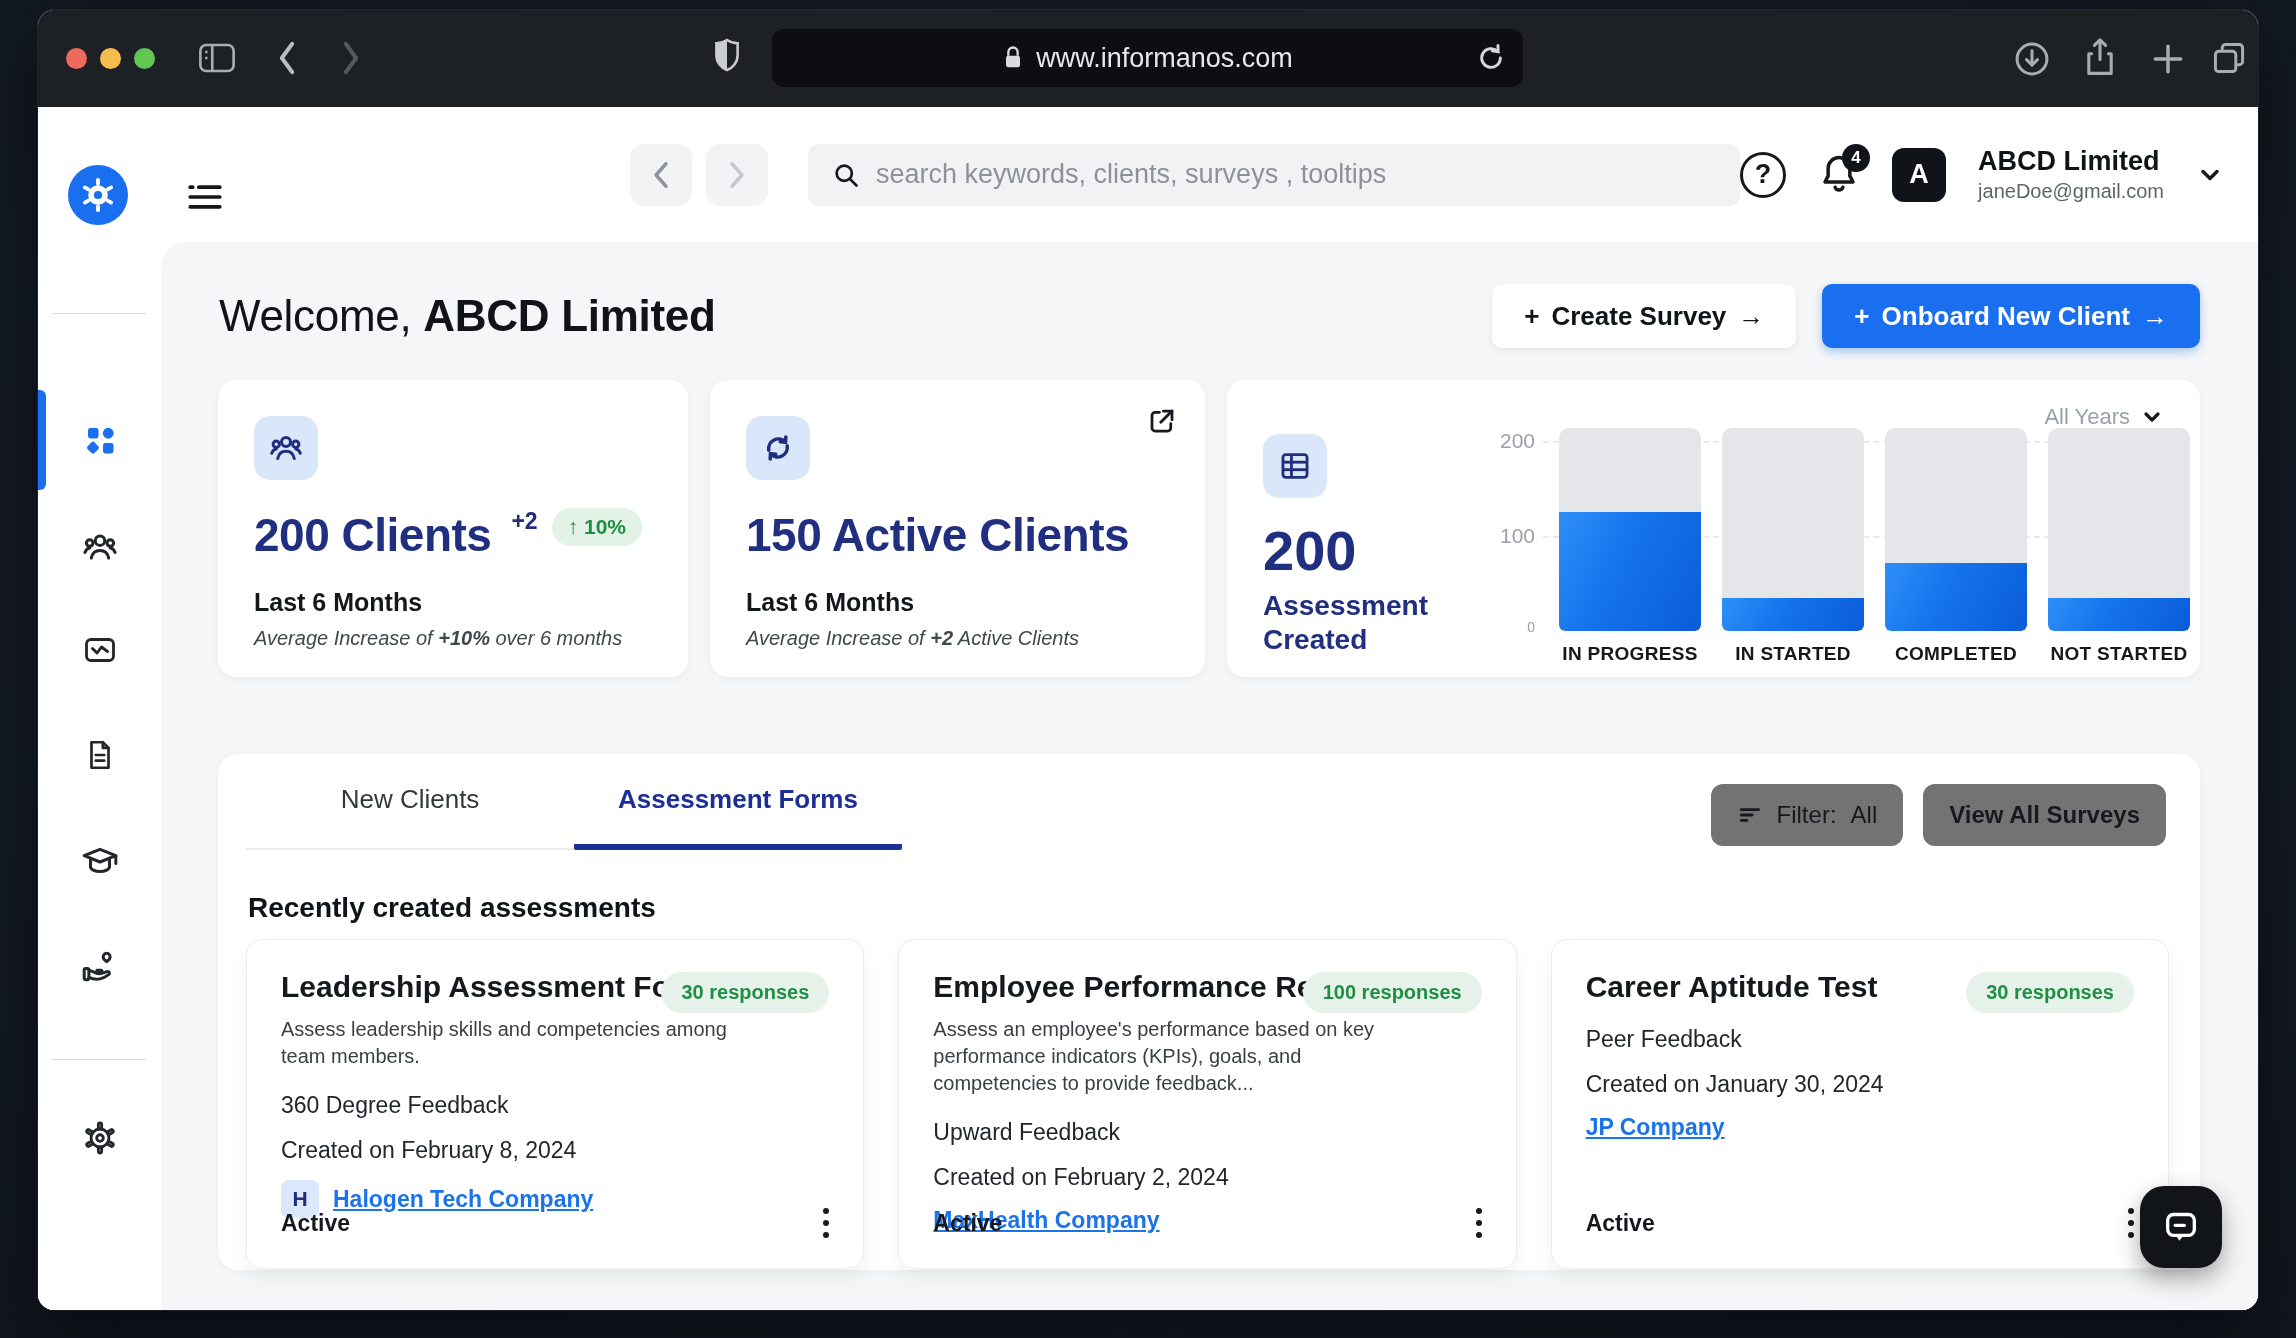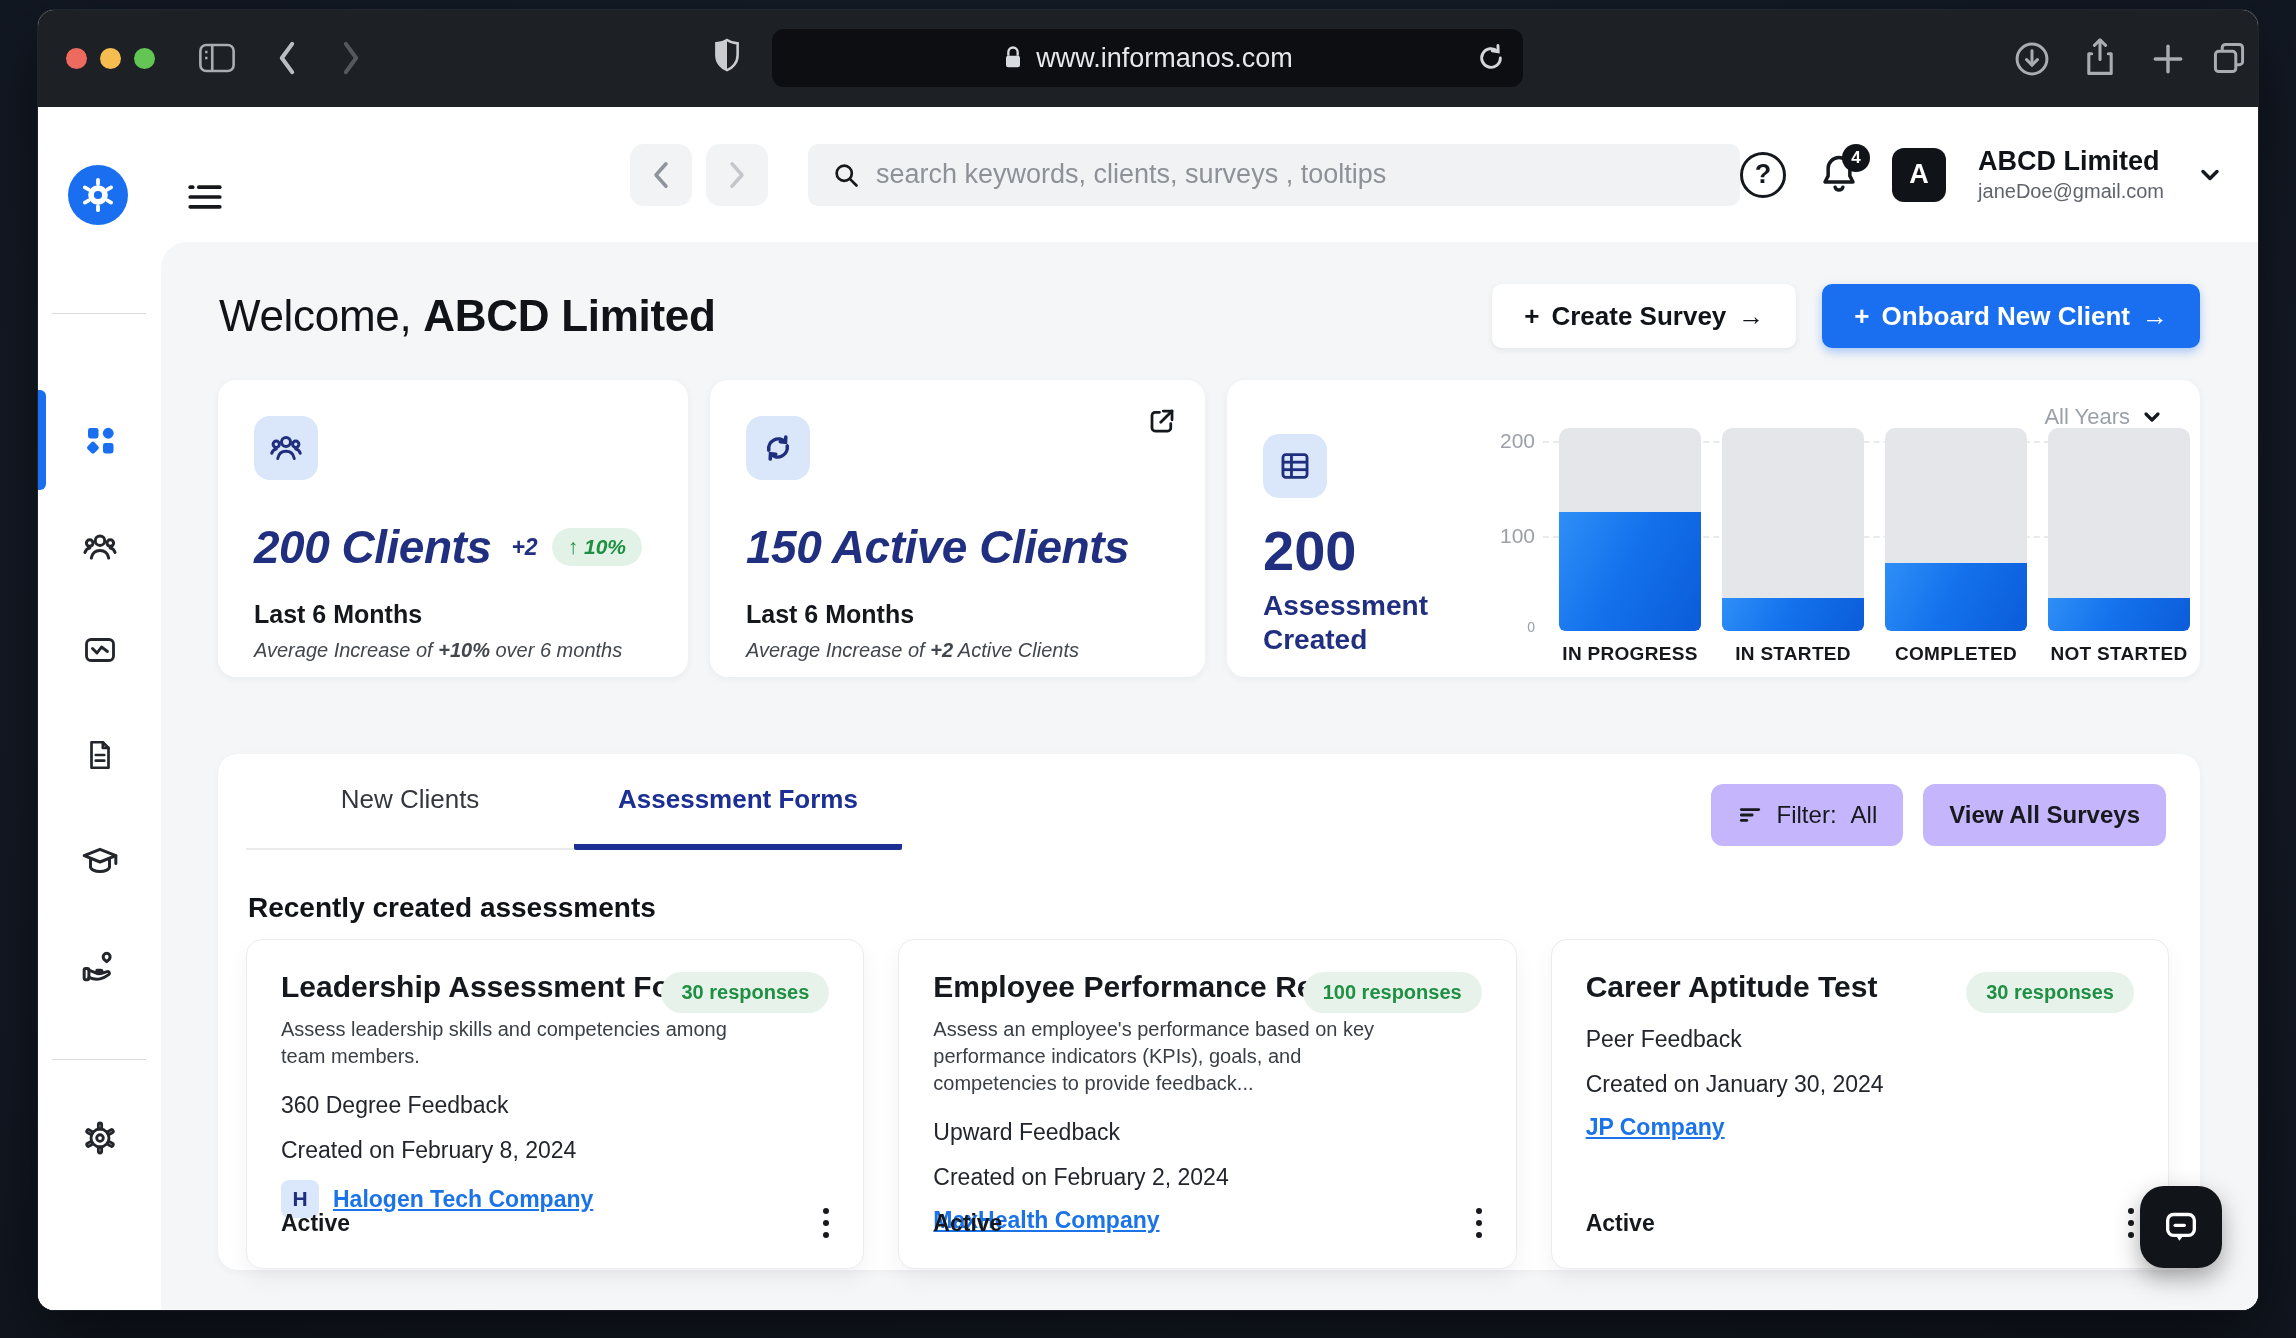--- a/index.html
+++ b/index.html
@@ -45,21 +45,21 @@
   .btn-white { background:#fff; color:#101318; box-shadow:0 2px 6px rgba(16,24,40,.08); }
   .btn-blue { background:#1a6ff0; color:#fff; box-shadow:0 4px 10px rgba(26,111,240,.35); }
 
   
   .stat-row { display:flex; gap:22px; margin:32px 58px 0 57px; }
   .card { background:#fff; border-radius:18px; box-shadow:0 2px 8px rgba(16,24,40,.05); position:relative; }
   .c1 { width:470px; height:297px; padding:36px; }
   .c2 { width:495px; height:297px; padding:36px; }
   .c3 { flex:1; height:297px; padding:30px 36px; }
   .icon-sq { width:64px; height:64px; border-radius:16px; background:#dae6fa; display:flex; align-items:center; justify-content:center; }
-  .stat-line { display:flex; align-items:center; margin-top:40px;font-style:italic; }
+  .stat-line { display:flex; align-items:flex-start; margin-top:28px; }
   .stat-value { font-size:46px; font-weight:800; color:#212f80; letter-spacing:-.5px; white-space:nowrap; }
   .stat-delta { font-size:23px; font-weight:800; color:#212f80; margin-left:20px; }
   .pill-green { margin-left:14px; background:#e3f2e7; color:#1f8f43; font-size:21px; font-weight:700; padding:7px 16px; border-radius:999px; white-space:nowrap; }
   .stat-period { font-size:25px; font-weight:700; color:#14171b; margin-top:26px; }
   .stat-note { font-size:20px; color:#42464d; margin-top:10px;font-style:italic; }
   .ext-icon { position:absolute; top:26px; right:28px; }
 
   
   .as-value { font-size:56px; font-weight:800; color:#212f80; margin-top:20px; }
   .as-label { font-size:28px; font-weight:700; color:#212f80; line-height:1.2; margin-top:6px; }
@@ -72,21 +72,21 @@
   .bar-track { position:absolute; inset:0; background:#e5e6e9; border-radius:10px 10px 6px 6px; overflow:hidden; }
   .bar-fill { position:absolute; left:0; right:0; bottom:0; background:linear-gradient(118deg,#2f8ff7 0%, #1472ec 45%, #0b5cd9 100%); border-radius:0 0 6px 6px; }
   .bar-label { position:absolute; top:calc(100% + 12px); width:100%; text-align:center; font-size:19px; font-weight:700; color:#16181c; letter-spacing:.3px; white-space:nowrap; }
 
   
   .surveys { margin:77px 58px 0 57px; height:516px; background:#fff; border-radius:20px; position:relative; box-shadow:0 2px 8px rgba(16,24,40,.04); }
   .tabs { position:absolute; left:28px; top:0; width:656px; display:flex; border-bottom:2px solid #e9eaec; }
   .tab { flex:1; height:96px; display:flex; align-items:center; justify-content:center; font-size:26px; color:#34383e; cursor:pointer; border-bottom:6px solid transparent; margin-bottom:-2px; }
   .tab.active { color:#1c2f94; font-weight:800; border-bottom-color:#1c2f94; border-radius:0 0 2px 2px; }
   .sec-actions { position:absolute; right:34px; top:30px; display:flex; gap:20px; }
-  .chip { height:62px; border-radius:12px; background:#c4b5fd; display:flex; align-items:center; gap:14px; padding:0 26px; font-size:24px; color:#17191d; cursor:pointer; }
+  .chip { height:62px; border-radius:12px; background:#737373; display:flex; align-items:center; gap:14px; padding:0 26px; font-size:24px; color:#17191d; cursor:pointer; }
   .chip.bold { font-weight:800; }
   .sec-heading { position:absolute; left:30px; top:138px; font-size:28px; font-weight:800; color:#101318; }
   .acards { position:absolute; left:28px; right:31px; top:185px; height:330px; display:flex; gap:34px; }
   .acard { flex:1; background:#fff; border:1px solid #ececef; border-radius:16px; box-shadow:0 10px 22px rgba(16,24,40,.05); padding:30px 34px; position:relative; }
   .acard-title { font-size:30px; font-weight:700; color:#15181d; }
   .badge { position:absolute; top:32px; right:34px; background:#e7f3ea; color:#1f8f43; font-size:20px; font-weight:700; padding:9px 20px; border-radius:999px; white-space:nowrap; }
   .adesc { margin-top:12px; font-size:20px; line-height:1.35; color:#3a3f46; max-width:465px; }
   .atype { margin-top:22px; font-size:23px; color:#22252b; }
   .acreated { margin-top:18px; font-size:23px; color:#22252b; }
   .acompany { margin-top:16px; display:flex; align-items:center; gap:14px; }

